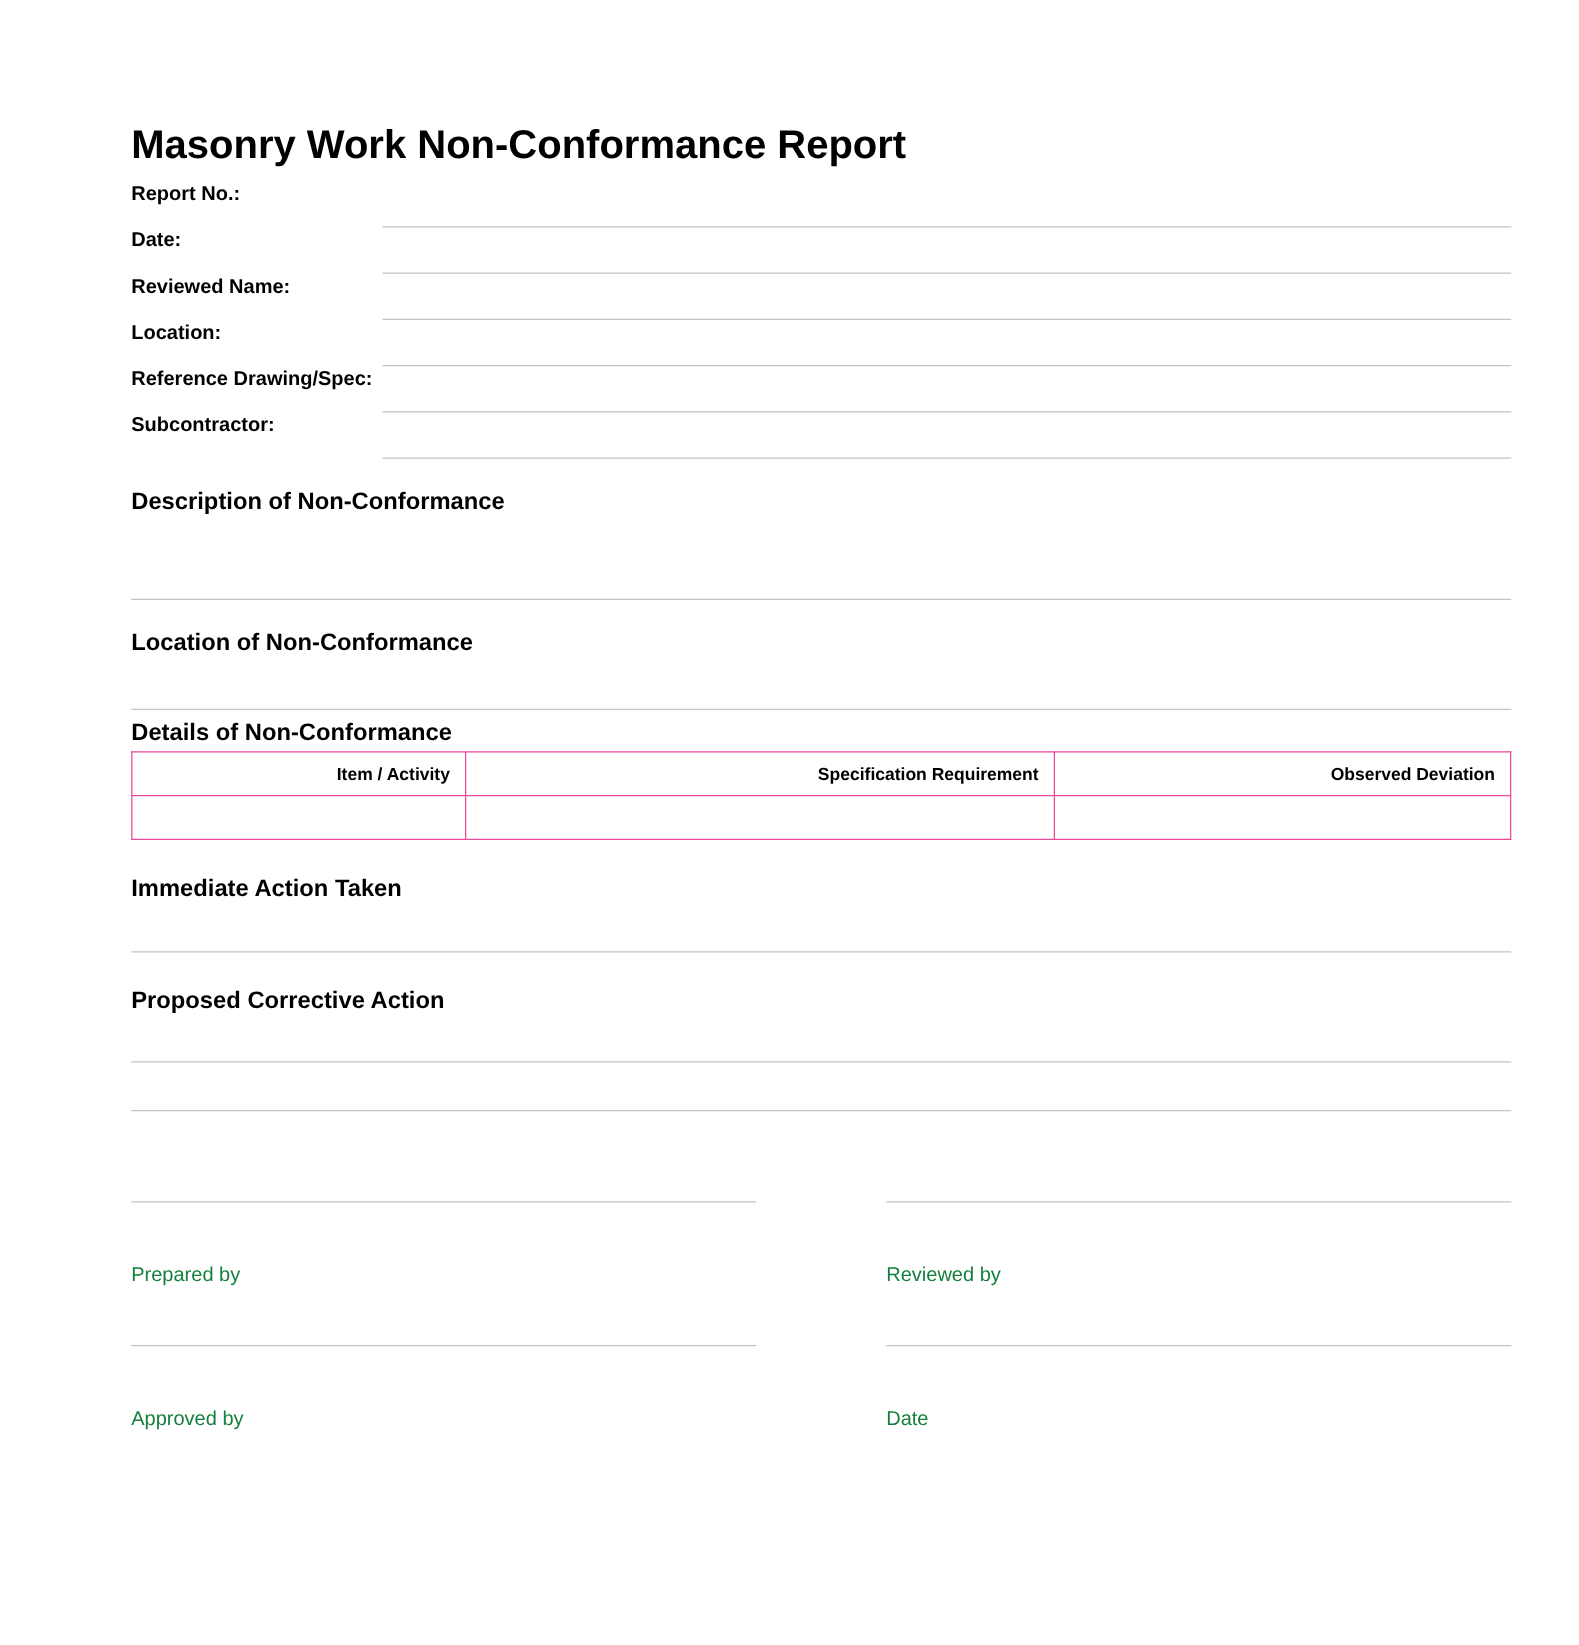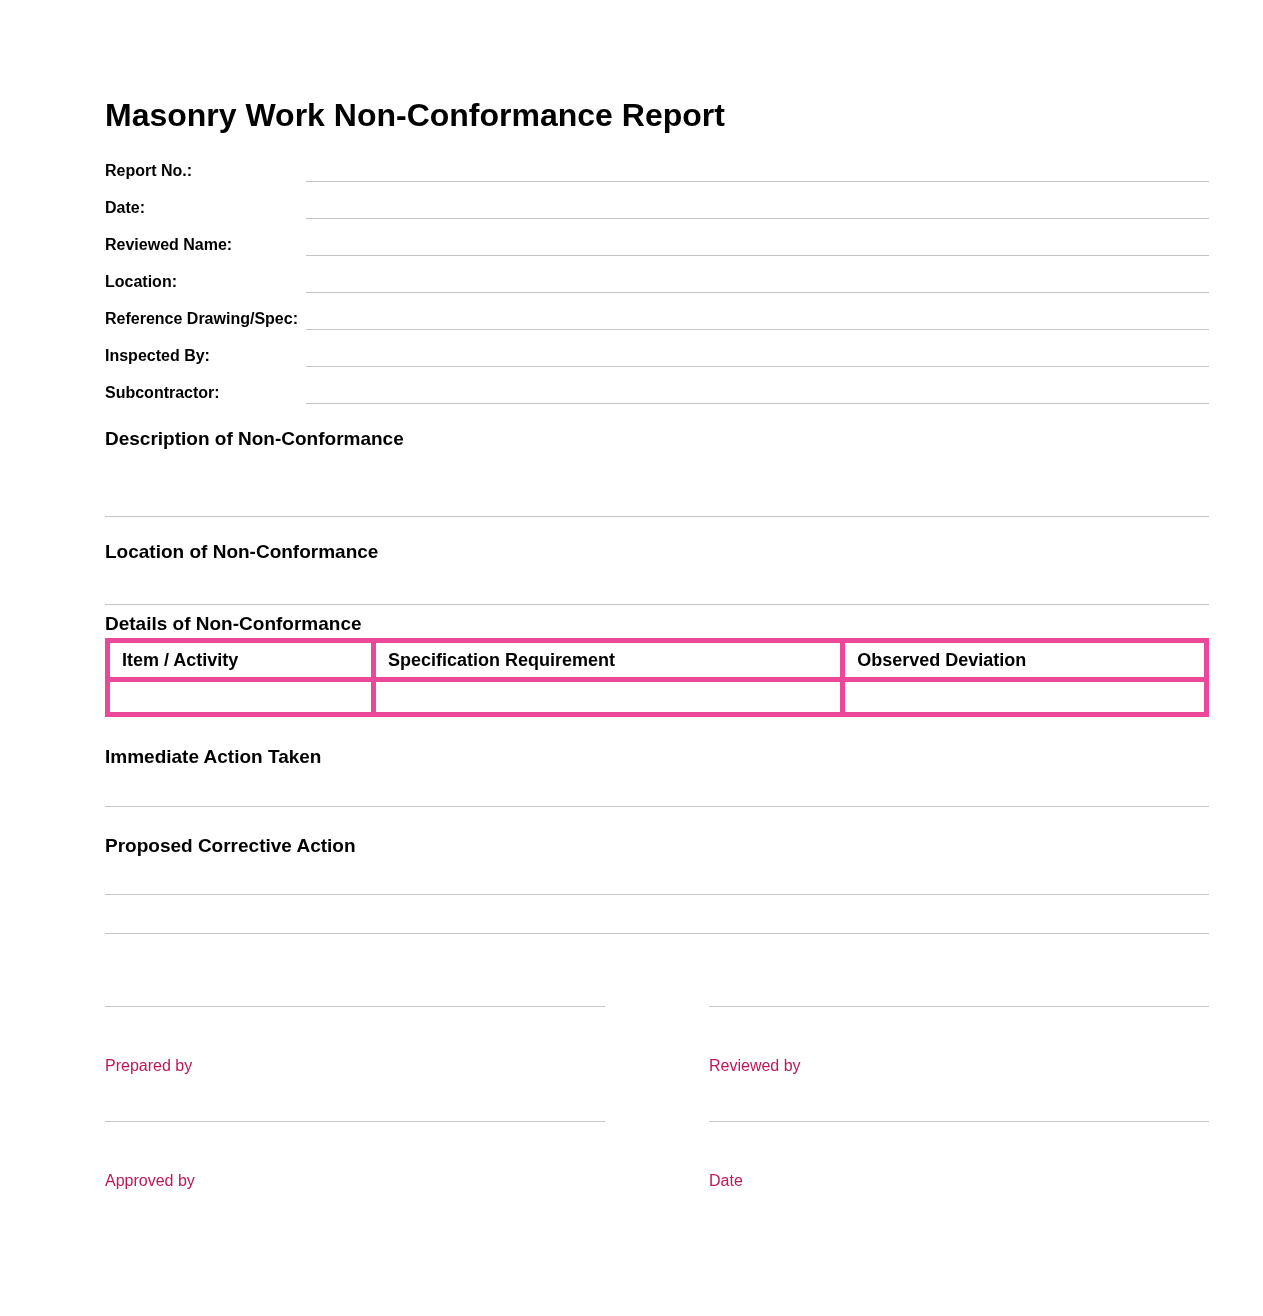--- a/index.html
+++ b/index.html
@@ -17,21 +17,21 @@
     font-size: 32px;
     line-height: 37px;
     font-weight: bold;
     letter-spacing: 0;
   }
   
   .fields { margin-top: 11px; }
   .field-row {
     height: 37px;
     display: flex;
-    align-items: flex-end;
+    align-items: flex-start;
   }
   .field-label {
     width: 201px;
     flex: 0 0 201px;
     font-weight: bold;
     font-size: 16px;
     line-height: 22px;
   }
   .field-input {
     flex: 1 1 auto;
@@ -57,25 +57,25 @@
   .sec-root .section-heading { margin-top: 27px; }
   .sec-root .fill-area { height: 39px; }
   
   table.details-table {
     margin-top: 3px;
     width: 100%;
     border-collapse: collapse;
     table-layout: fixed;
   }
   .details-table th, .details-table td {
-    border: 5px solid #ec4899;
-    text-align: left;
+    border: 1px solid #ec4899;
+    text-align: right;
     vertical-align: middle;
     padding: 6px 12px;
-    font-size: 18px;
+    font-size: 14px;
     line-height: 22px;
   }
   .details-table th { font-weight: bold; }
   .details-table td { height: 35px; }
   .col-item  { width: 24.2%; }
   .col-spec  { width: 42.7%; }
   .col-dev   { width: 33.1%; }
   
   .sig-grid {
     margin-top: 72px;
@@ -86,21 +86,21 @@
   .sig-row2 { margin-top: 44px; }
   .sig-line {
     border-top: 1px solid #c4c4c4;
     height: 1px;
   }
   .sig-label {
     margin-top: 48px;
     font-size: 16px;
     line-height: 22px;
     font-weight: normal;
-    color: #be185d;
+    color: #15803d;
   }
 </style>
 </head>
 <body>
 
 <div class="page">
 
   <h1 class="doc-title">Masonry Work Non-Conformance Report</h1>
 
   <div class="fields">
@@ -115,24 +115,20 @@
     <div class="field-row">
       <div class="field-label">Reviewed Name:</div>
       <div class="field-input"></div>
     </div>
     <div class="field-row">
       <div class="field-label">Location:</div>
       <div class="field-input"></div>
     </div>
     <div class="field-row">
       <div class="field-label">Reference Drawing/Spec:</div>
-      <div class="field-input"></div>
-    </div>
-    <div class="field-row">
-      <div class="field-label">Inspected By:</div>
       <div class="field-input"></div>
     </div>
     <div class="field-row">
       <div class="field-label">Subcontractor:</div>
       <div class="field-input"></div>
     </div>
   </div>
 
   <div class="sec-desc">
     <div class="section-heading">Description of Non-Conformance</div>

